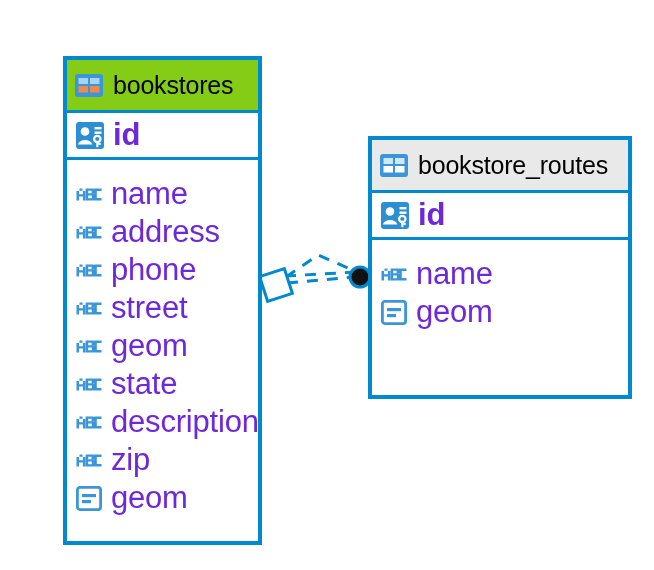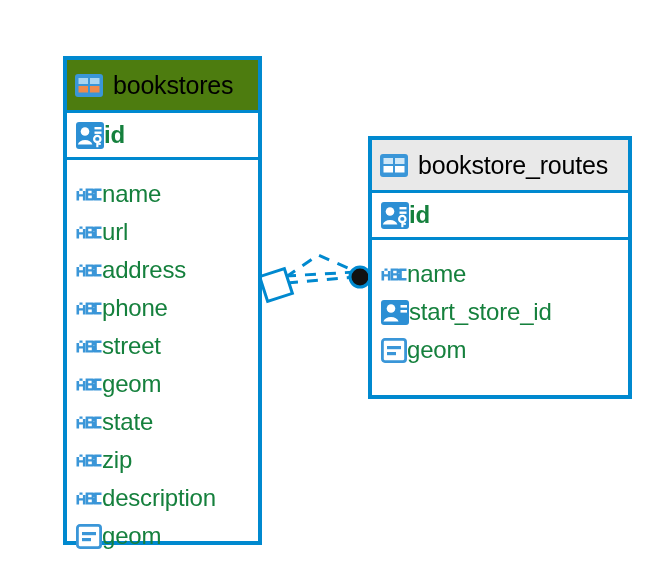--- a/index.html
+++ b/index.html
@@ -24,21 +24,21 @@
     border: 4px solid #0089cf;
     background: #ffffff;
   }
   .entity-header {
     display: flex;
     align-items: center;
     box-sizing: border-box;
     height: 50px;
     padding-left: 8px;
   }
-  .entity-header.orange { background: #4d7c0f; }
+  .entity-header.orange { background: #84cc16; }
   .entity-header.gray   { background: #e9e9e9; }
   .entity-title {
     font-size: 25px;
     color: #000000;
     margin-left: 10px;
     white-space: nowrap;
     letter-spacing: -0.2px;
   }
   .pk-section {
     border-bottom: 3px solid #0089cf;
@@ -46,23 +46,23 @@
   }
   .field-row {
     display: flex;
     align-items: center;
     height: 38px;
     padding-left: 9px;
     box-sizing: border-box;
   }
   .field-row.pk { height: 44px; }
   .field-label {
-    font-size: 24px;
-    color: #15803d;
-    margin-left: 0;
+    font-size: 31px;
+    color: #6d28d9;
+    margin-left: 9px;
     white-space: nowrap;
     letter-spacing: -0.2px;
   }
   .field-label.bold { font-weight: bold; }
   .icon {
     flex: 0 0 auto;
     display: block;
     line-height: 0;
   }
   .icon svg { display: block; }
@@ -139,30 +139,20 @@
         <span class="field-label">name</span>
       </div>
       <div class="field-row">
         <span class="icon">
           <svg width="26" height="13" viewBox="0 0 26 13">
             <path d="M0.5 12.5 V3 h3 V0.5 h3 V3 h3 v9.5 h-2.6 V8.4 H3.1 v4.1 z M3.1 6.2 h3.8 V2.8 H3.1 z" fill="#3a96d8"></path>
             <path d="M9.6 12.5 V0.5 h7.2 a2.4 2.4 0 0 1 0 5 a2.6 2.6 0 0 1 0 7 z M12.2 5.3 h3.4 V2.7 h-3.4 z M12.2 10.3 h3.6 V7.5 h-3.6 z" fill="#3a96d8"></path>
             <path d="M18.2 3 V0.5 h7.3 V3 h-4.7 v7 h4.7 v2.5 h-7.3 z" fill="#3a96d8"></path>
           </svg>
         </span>
-        <span class="field-label">url</span>
-      </div>
-      <div class="field-row">
-        <span class="icon">
-          <svg width="26" height="13" viewBox="0 0 26 13">
-            <path d="M0.5 12.5 V3 h3 V0.5 h3 V3 h3 v9.5 h-2.6 V8.4 H3.1 v4.1 z M3.1 6.2 h3.8 V2.8 H3.1 z" fill="#3a96d8"></path>
-            <path d="M9.6 12.5 V0.5 h7.2 a2.4 2.4 0 0 1 0 5 a2.6 2.6 0 0 1 0 7 z M12.2 5.3 h3.4 V2.7 h-3.4 z M12.2 10.3 h3.6 V7.5 h-3.6 z" fill="#3a96d8"></path>
-            <path d="M18.2 3 V0.5 h7.3 V3 h-4.7 v7 h4.7 v2.5 h-7.3 z" fill="#3a96d8"></path>
-          </svg>
-        </span>
         <span class="field-label">address</span>
       </div>
       <div class="field-row">
         <span class="icon">
           <svg width="26" height="13" viewBox="0 0 26 13">
             <path d="M0.5 12.5 V3 h3 V0.5 h3 V3 h3 v9.5 h-2.6 V8.4 H3.1 v4.1 z M3.1 6.2 h3.8 V2.8 H3.1 z" fill="#3a96d8"></path>
             <path d="M9.6 12.5 V0.5 h7.2 a2.4 2.4 0 0 1 0 5 a2.6 2.6 0 0 1 0 7 z M12.2 5.3 h3.4 V2.7 h-3.4 z M12.2 10.3 h3.6 V7.5 h-3.6 z" fill="#3a96d8"></path>
             <path d="M18.2 3 V0.5 h7.3 V3 h-4.7 v7 h4.7 v2.5 h-7.3 z" fill="#3a96d8"></path>
           </svg>
         </span>
@@ -199,31 +189,31 @@
         <span class="field-label">state</span>
       </div>
       <div class="field-row">
         <span class="icon">
           <svg width="26" height="13" viewBox="0 0 26 13">
             <path d="M0.5 12.5 V3 h3 V0.5 h3 V3 h3 v9.5 h-2.6 V8.4 H3.1 v4.1 z M3.1 6.2 h3.8 V2.8 H3.1 z" fill="#3a96d8"></path>
             <path d="M9.6 12.5 V0.5 h7.2 a2.4 2.4 0 0 1 0 5 a2.6 2.6 0 0 1 0 7 z M12.2 5.3 h3.4 V2.7 h-3.4 z M12.2 10.3 h3.6 V7.5 h-3.6 z" fill="#3a96d8"></path>
             <path d="M18.2 3 V0.5 h7.3 V3 h-4.7 v7 h4.7 v2.5 h-7.3 z" fill="#3a96d8"></path>
           </svg>
         </span>
+        <span class="field-label">description</span>
+      </div>
+      <div class="field-row">
+        <span class="icon">
+          <svg width="26" height="13" viewBox="0 0 26 13">
+            <path d="M0.5 12.5 V3 h3 V0.5 h3 V3 h3 v9.5 h-2.6 V8.4 H3.1 v4.1 z M3.1 6.2 h3.8 V2.8 H3.1 z" fill="#3a96d8"></path>
+            <path d="M9.6 12.5 V0.5 h7.2 a2.4 2.4 0 0 1 0 5 a2.6 2.6 0 0 1 0 7 z M12.2 5.3 h3.4 V2.7 h-3.4 z M12.2 10.3 h3.6 V7.5 h-3.6 z" fill="#3a96d8"></path>
+            <path d="M18.2 3 V0.5 h7.3 V3 h-4.7 v7 h4.7 v2.5 h-7.3 z" fill="#3a96d8"></path>
+          </svg>
+        </span>
         <span class="field-label">zip</span>
-      </div>
-      <div class="field-row">
-        <span class="icon">
-          <svg width="26" height="13" viewBox="0 0 26 13">
-            <path d="M0.5 12.5 V3 h3 V0.5 h3 V3 h3 v9.5 h-2.6 V8.4 H3.1 v4.1 z M3.1 6.2 h3.8 V2.8 H3.1 z" fill="#3a96d8"></path>
-            <path d="M9.6 12.5 V0.5 h7.2 a2.4 2.4 0 0 1 0 5 a2.6 2.6 0 0 1 0 7 z M12.2 5.3 h3.4 V2.7 h-3.4 z M12.2 10.3 h3.6 V7.5 h-3.6 z" fill="#3a96d8"></path>
-            <path d="M18.2 3 V0.5 h7.3 V3 h-4.7 v7 h4.7 v2.5 h-7.3 z" fill="#3a96d8"></path>
-          </svg>
-        </span>
-        <span class="field-label">description</span>
       </div>
       <div class="field-row">
         <span class="icon">
           <svg width="26" height="25" viewBox="0 0 26 25">
             <rect x="1.4" y="1.4" width="23.2" height="22.2" rx="2.5" fill="#ffffff" stroke="#3a96d8" stroke-width="2.8"></rect>
             <rect x="6" y="8" width="14" height="3.2" fill="#3a96d8"></rect>
             <rect x="6" y="14" width="9" height="3.2" fill="#3a96d8"></rect>
           </svg>
         </span>
         <span class="field-label">geom</span>
@@ -269,32 +259,20 @@
           <svg width="26" height="13" viewBox="0 0 26 13">
             <path d="M0.5 12.5 V3 h3 V0.5 h3 V3 h3 v9.5 h-2.6 V8.4 H3.1 v4.1 z M3.1 6.2 h3.8 V2.8 H3.1 z" fill="#3a96d8"></path>
             <path d="M9.6 12.5 V0.5 h7.2 a2.4 2.4 0 0 1 0 5 a2.6 2.6 0 0 1 0 7 z M12.2 5.3 h3.4 V2.7 h-3.4 z M12.2 10.3 h3.6 V7.5 h-3.6 z" fill="#3a96d8"></path>
             <path d="M18.2 3 V0.5 h7.3 V3 h-4.7 v7 h4.7 v2.5 h-7.3 z" fill="#3a96d8"></path>
           </svg>
         </span>
         <span class="field-label">name</span>
       </div>
       <div class="field-row">
         <span class="icon">
-          <svg width="28" height="25" viewBox="0 0 28 25">
-            <rect x="0" y="0" width="28" height="25" rx="3" fill="#2c8fd4"></rect>
-            <circle cx="10" cy="8.5" r="4.3" fill="#ffffff"></circle>
-            <path d="M2.4 21.5 a8 6.6 0 0 1 15.2 0 z" fill="#ffffff"></path>
-            <rect x="19.5" y="5" width="6.5" height="2.6" fill="#ffffff"></rect>
-            <rect x="19.5" y="10" width="6.5" height="2.6" fill="#ffffff"></rect>
-          </svg>
-        </span>
-        <span class="field-label">start_store_id</span>
-      </div>
-      <div class="field-row">
-        <span class="icon">
           <svg width="26" height="25" viewBox="0 0 26 25">
             <rect x="1.4" y="1.4" width="23.2" height="22.2" rx="2.5" fill="#ffffff" stroke="#3a96d8" stroke-width="2.8"></rect>
             <rect x="6" y="8" width="14" height="3.2" fill="#3a96d8"></rect>
             <rect x="6" y="14" width="9" height="3.2" fill="#3a96d8"></rect>
           </svg>
         </span>
         <span class="field-label">geom</span>
       </div>
     </div>
   </div>

